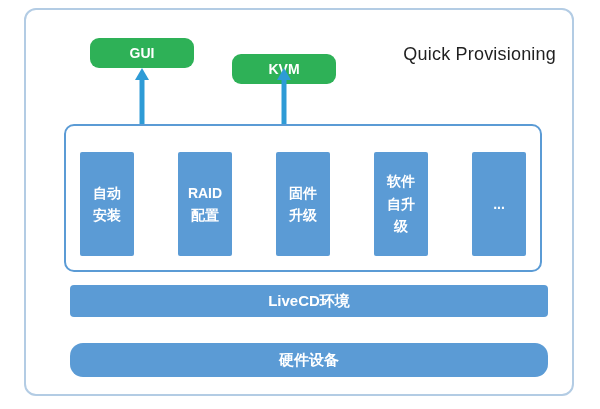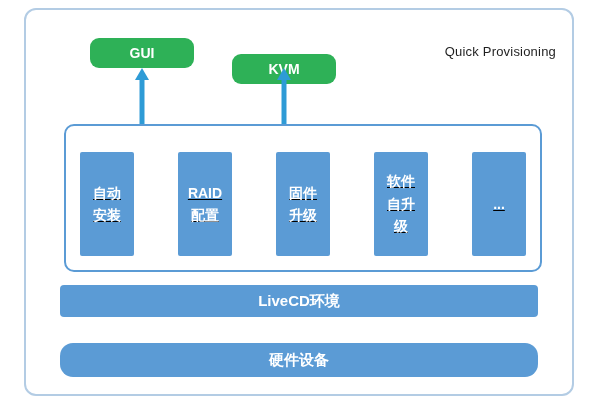--- a/index.html
+++ b/index.html
@@ -22,21 +22,21 @@
   .frame {
     position: absolute; left: 24px; top: 8px;
     width: 550px; height: 388px;
     border: 2px solid var(--frame-border);
     border-radius: 12px;
     background: #fff;
   }
 
   .title {
     position: absolute; top: 34px; right: 16px;
-    font-size: 13px; color: var(--title-text);
+    font-size: 18px; color: var(--title-text);
     letter-spacing: 0.2px;
   }
 
   .btn {
     position: absolute; top: 28px;
     width: 104px; height: 30px;
     background: var(--green);
     border-radius: 9px;
     color: #fff; font-size: 14px; font-weight: bold;
     display: flex; align-items: center; justify-content: center;
@@ -54,36 +54,35 @@
   .container {
     position: absolute; left: 38px; top: 114px;
     width: 478px; height: 148px;
     border: 2px solid var(--container-border);
     border-radius: 10px;
     background: #fff;
     display: flex;
     justify-content: space-between;
     align-items: stretch;
     padding: 26px 14px 14px 14px;
-    text-decoration: underline;
   }
 
   .module {
     flex: 0 0 54px;
     background: var(--blue);
     border-radius: 2px;
     color: #fff; font-size: 14px; font-weight: bold;
     display: flex; align-items: center; justify-content: center;
     text-align: center;
     white-space: pre-line;
     line-height: 1.6;
   }
 
   .bar {
-    position: absolute; left: 34px;
+    position: absolute; left: 44px;
     width: 478px;
     background: var(--blue);
     border-radius: 4px;
     color: #fff; font-size: 15px; font-weight: bold;
     display: flex; align-items: center; justify-content: center;
   }
   .bar-livecd { top: 275px; height: 32px; }
   .bar-hardware { top: 333px; height: 34px; border-radius: 13px; }
 </style>
 </head>

